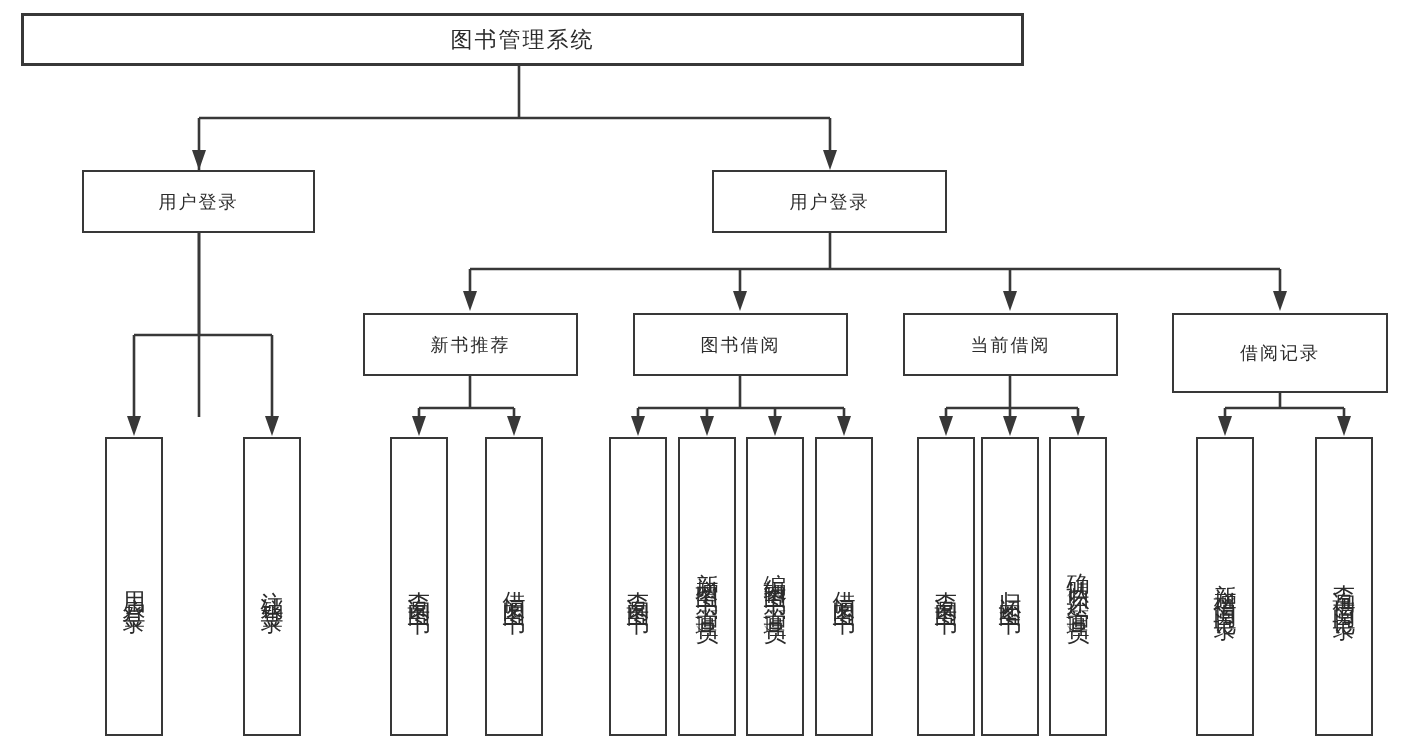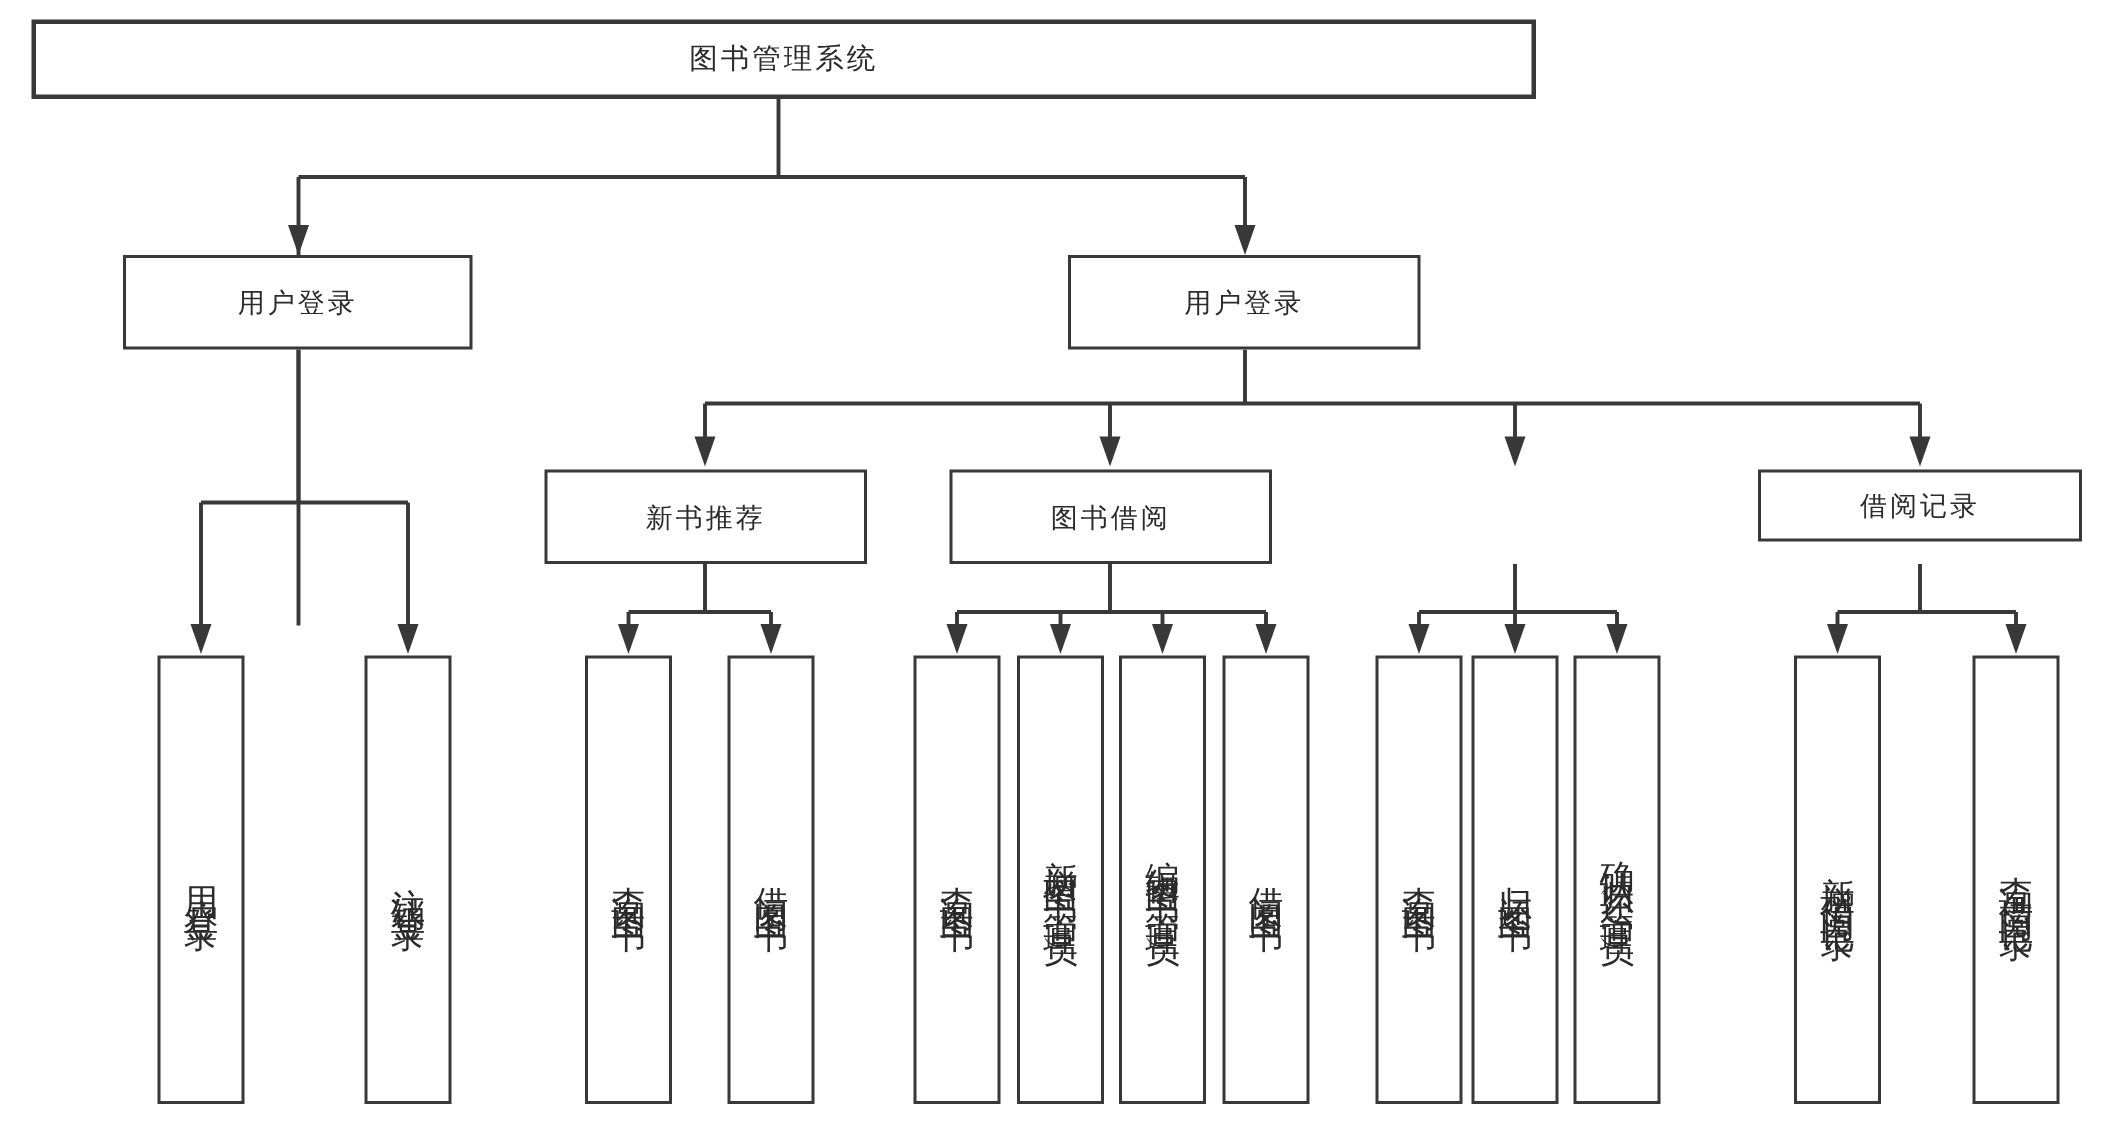--- a/index.html
+++ b/index.html
@@ -41,21 +41,21 @@
     justify-content: center;
     z-index: 1;
     line-height: 1;
   }
   .hbox {
     font-size: 18px;
     letter-spacing: 2px;
   }
   .hbox.root {
     border-width: 3px;
-    font-size: 19px;
+    font-size: 22px;
   }
   .vbox {
     width: 58px;
     height: 299px;
     top: 437px;
     writing-mode: vertical-rl;
     font-size: 23px;
     letter-spacing: 7px;
     text-align: center;
   }
@@ -125,21 +125,22 @@
     </g>
   </svg>
 
   <div class="hbox root" style="left:21px;top:13px;width:1003px;height:53px">图书管理系统</div>
 
   <div class="hbox" style="left:82px;top:170px;width:233px;height:63px">用户登录</div>
   <div class="hbox" style="left:712px;top:170px;width:235px;height:63px">用户登录</div>
 
   <div class="hbox" style="left:633px;top:313px;width:215px;height:63px">图书借阅</div>
   <div class="hbox" style="left:363px;top:313px;width:215px;height:63px">新书推荐</div>
-  <div class="hbox" style="left:1172px;top:313px;width:216px;height:48px">借阅记录</div>
+  <div class="hbox" style="left:903px;top:313px;width:215px;height:63px">当前借阅</div>
+  <div class="hbox" style="left:1172px;top:313px;width:216px;height:80px">借阅记录</div>
 
   <div class="vbox" style="left:105px">用户登录</div>
   <div class="vbox" style="left:243px">注销登录</div>
 
   <div class="vbox" style="left:390px">查询图书</div>
   <div class="vbox" style="left:485px">借阅图书</div>
 
   <div class="vbox" style="left:609px">查询图书</div>
   <div class="vbox" style="left:678px">新增图书（管理员）</div>
   <div class="vbox" style="left:746px">编辑图书（管理员）</div>

